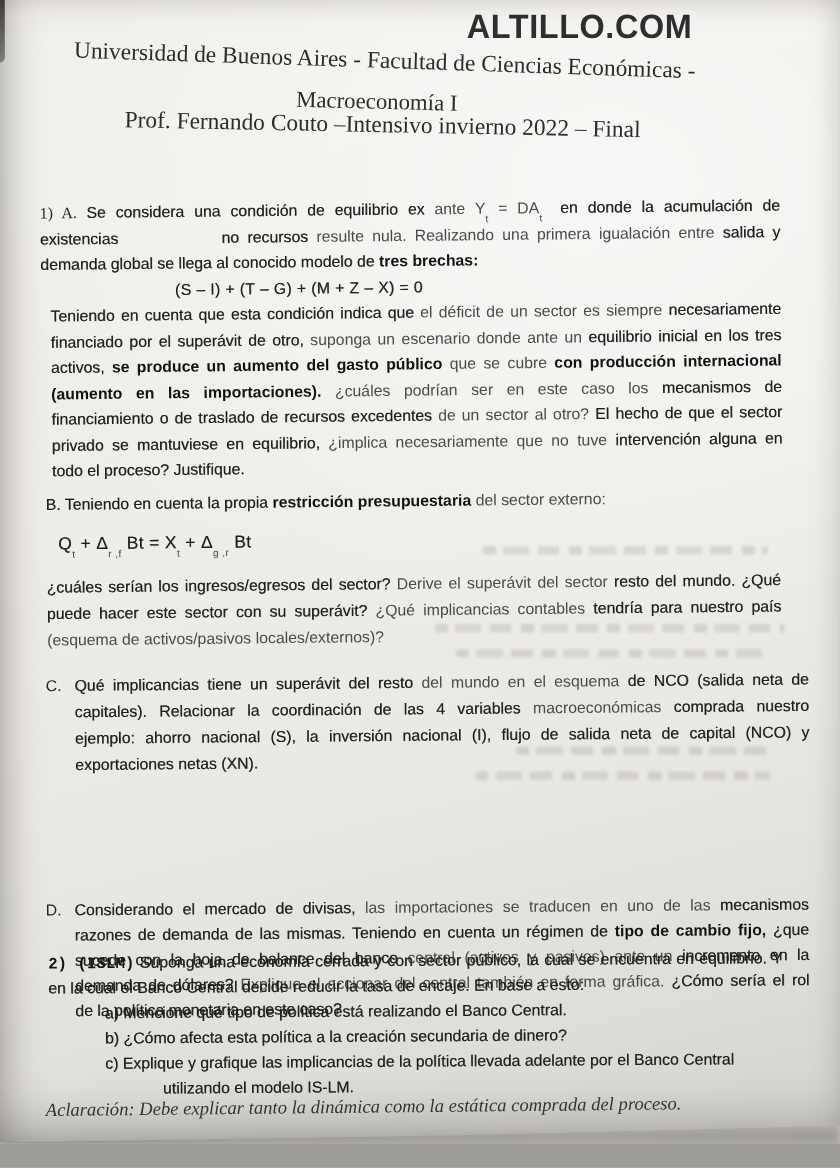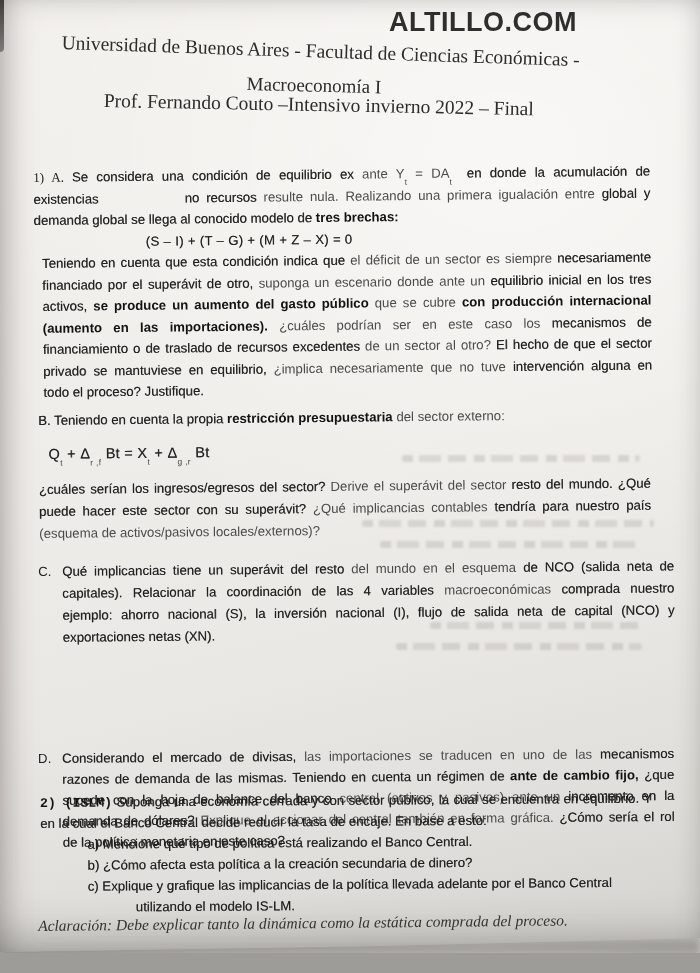--- a/index.html
+++ b/index.html
@@ -92,21 +92,21 @@
     <div class="content">
 
       <div class="watermark">ALTILLO.COM</div>
 
       <div class="hline h1">Universidad de Buenos Aires - Facultad de Ciencias Económicas -</div>
       <div class="hline h2">Macroeconomía I</div>
       <div class="hline h3">Prof. Fernando Couto –Intensivo invierno 2022 – Final</div>
 
       <div class="sec s1a">
         <div class="ln just"><span class="seg-q">1) A. </span><span class="seg-d">Se considera una condición de equilibrio ex</span><span> ante Y</span><sub>t</sub><span> = DA</span><sub>t</sub><span class="seg-gap-sm"></span><span class="seg-d">en donde la acumulación de</span></div>
-        <div class="ln just"><span class="seg-d">existencias</span><span class="seg-gap-lg"></span><span class="seg-d">no recursos</span><span> resulte nula. Realizando una primera igualación entre </span><span class="seg-d">global y</span></div>
+        <div class="ln just"><span class="seg-d">existencias</span><span class="seg-gap-lg"></span><span class="seg-d">no recursos</span><span> resulte nula. Realizando una primera igualación entre </span><span class="seg-d">salida y</span></div>
         <div class="ln left"><span class="seg-d">demanda global se llega al conocido modelo de </span><span class="seg-b">tres brechas:</span></div>
         <div class="ln left f1"><span class="seg-d">(S – I) + (T – G) + (M + Z – X) = 0</span></div>
         <div class="ln just pl8"><span class="seg-d">Teniendo en cuenta que esta condición indica que</span><span> el déficit de un sector es siempre </span><span class="seg-d">necesariamente</span></div>
         <div class="ln just pl8"><span class="seg-d">financiado por el superávit de otro,</span><span> suponga un escenario donde ante un </span><span class="seg-d">equilibrio inicial en los tres</span></div>
         <div class="ln just pl8"><span class="seg-d">activos, </span><span class="seg-b">se produce un aumento del gasto público</span><span> que se cubre </span><span class="seg-b">con producción internacional</span></div>
         <div class="ln just pl8"><span class="seg-b">(aumento en las importaciones).</span><span> ¿cuáles podrían ser en este caso los </span><span class="seg-d">mecanismos de</span></div>
         <div class="ln just pl8"><span class="seg-d">financiamiento o de traslado de recursos excedentes</span><span> de un sector al otro? </span><span class="seg-d">El hecho de que el sector</span></div>
         <div class="ln just pl8"><span class="seg-d">privado se mantuviese en equilibrio,</span><span> ¿implica necesariamente que no tuve </span><span class="seg-d">intervención alguna en</span></div>
         <div class="ln left pl8"><span class="seg-d">todo el proceso? Justifique.</span></div>
       </div>
@@ -123,21 +123,21 @@
         <div class="qlabel">C.</div>
         <div class="ln just"><span class="seg-d">Qué implicancias tiene un superávit del resto </span><span>del mundo en el esquema </span><span class="seg-d">de NCO (salida neta de</span></div>
         <div class="ln just"><span class="seg-d">capitales). Relacionar la coordinación de las 4 variables </span><span>macroeconómicas </span><span class="seg-d">comprada nuestro</span></div>
         <div class="ln just"><span class="seg-d">ejemplo: ahorro nacional (S), la inversión nacional (I), flujo de salida </span><span class="seg-d">neta de capital (NCO) y</span></div>
         <div class="ln left"><span class="seg-d">exportaciones netas (XN).</span></div>
       </div>
 
       <div class="sec s1d hang">
         <div class="qlabel">D.</div>
         <div class="ln just"><span class="seg-d">Considerando el mercado de divisas,</span><span> las importaciones se traducen en uno de las </span><span class="seg-d">mecanismos</span></div>
-        <div class="ln just"><span class="seg-d">razones de demanda de las mismas. Teniendo en cuenta un régimen de </span><span class="seg-b">ante de cambio fijo,</span><span class="seg-d"> ¿que</span></div>
+        <div class="ln just"><span class="seg-d">razones de demanda de las mismas. Teniendo en cuenta un régimen de </span><span class="seg-b">tipo de cambio fijo,</span><span class="seg-d"> ¿que</span></div>
         <div class="ln just"><span class="seg-d">sucede con la hoja de balance del banco </span><span>central (activos y pasivos) ante un </span><span class="seg-d">incremento en la</span></div>
         <div class="ln just"><span class="seg-d">demanda de dólares?</span><span> Explique el accionar del central también en forma gráfica. </span><span class="seg-d">¿Cómo sería el rol</span></div>
         <div class="ln left"><span class="seg-d">de la política monetaria en este caso?</span></div>
       </div>
 
       <div class="sec s2">
         <div class="ln just"><span class="seg-bq">2) (ISLM)</span><span class="seg-d"> Suponga una economía cerrada y con sector público, la cual se encuentra en equilibrio. Y</span></div>
         <div class="ln left"><span class="seg-d">en la cual el Banco Central decide reducir la tasa de encaje. En base a esto:</span></div>
         <div class="ln left ind47"><span class="seg-d">a) Mencione qué tipo de política está realizando el Banco Central.</span></div>
         <div class="ln left ind47"><span class="seg-d">b) ¿Cómo afecta esta política a la creación secundaria de dinero?</span></div>

